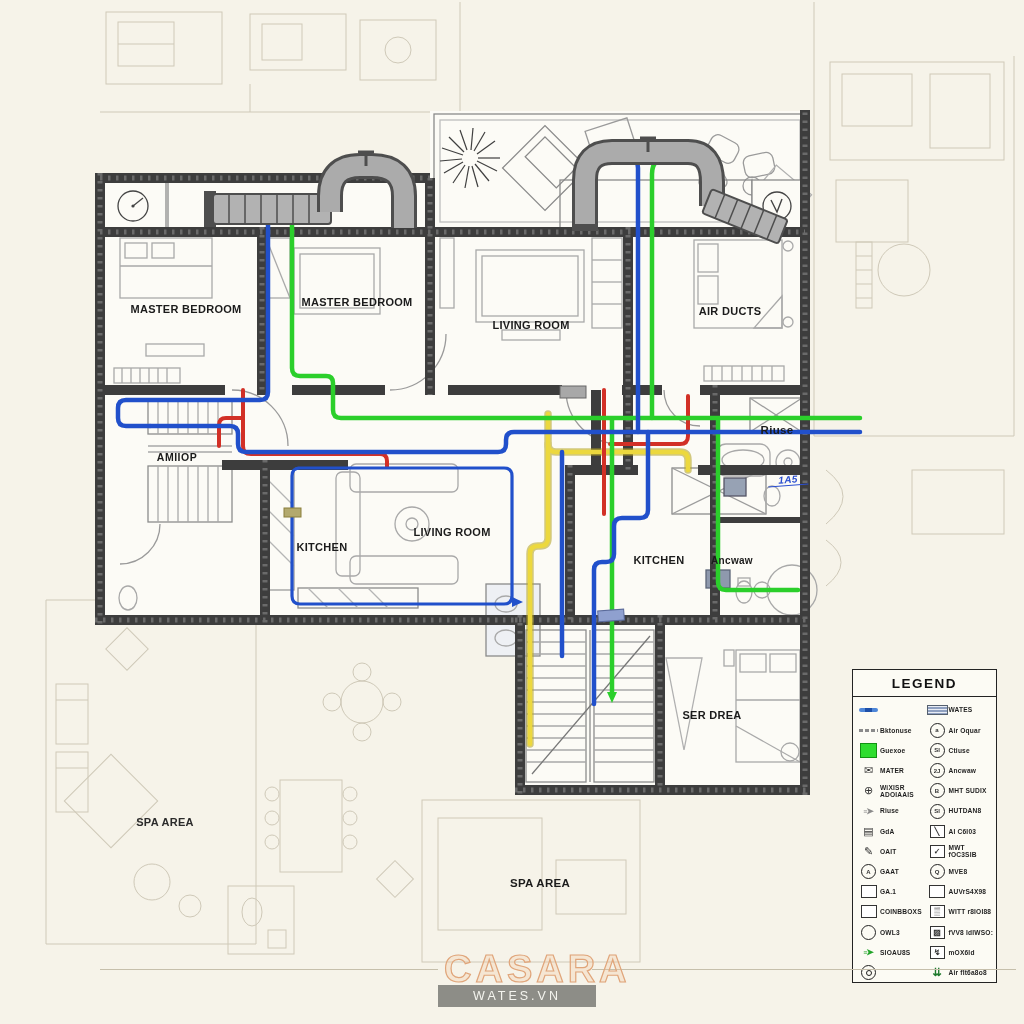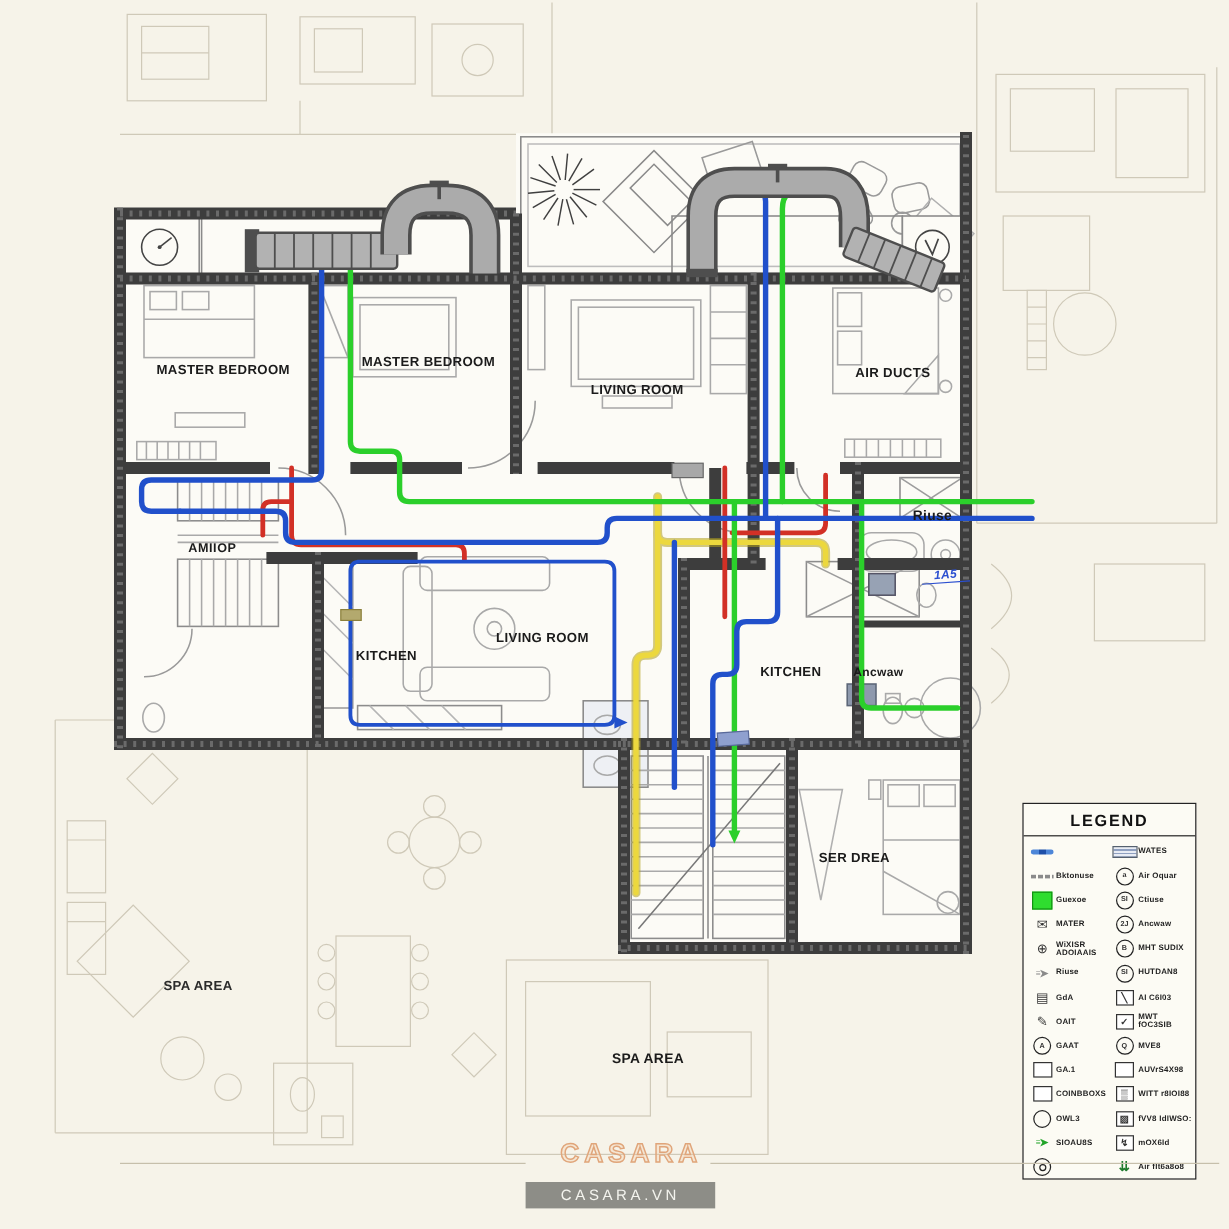--- a/index.html
+++ b/index.html
@@ -5,21 +5,21 @@
   html,body{margin:0;padding:0;}
   body{width:1024px;height:1024px;position:relative;background:#f6f3e9;
        font-family:"Liberation Sans",sans-serif;overflow:hidden;}
   #plan-svg{position:absolute;left:0;top:0;width:1024px;height:1024px;}
 
   
   .lbl{position:absolute;font-weight:700;color:#1b1b1b;text-align:center;letter-spacing:.3px;}
   .lbl-master1{left:118px;top:303px;width:136px;font-size:11px;}
   .lbl-master2{left:289px;top:296px;width:136px;font-size:11px;}
   .lbl-livtop{left:471px;top:319px;width:120px;font-size:11px;}
-  .lbl-airducts{left:683px;top:305px;width:122px;font-size:11px;}
+  .lbl-airducts{left:669px;top:305px;width:122px;font-size:11px;}
   .lbl-amiiop{left:133px;top:451px;width:88px;font-size:10.5px;letter-spacing:.5px;}
   .lbl-kitchenl{left:269px;top:541px;width:106px;font-size:11px;}
   .lbl-livcenter{left:394px;top:526px;width:116px;font-size:11px;}
   .lbl-wioon{left:737px;top:424px;width:80px;font-size:11.5px;}
   .lbl-kitchenr{left:609px;top:554px;width:100px;font-size:11px;}
   .lbl-cbooter{left:694px;top:555px;width:76px;font-size:10px;font-weight:600;}
   .lbl-serdrea{left:659px;top:696px;width:106px;font-size:11px;margin-top:13px;}
   .lbl-spal{left:114px;top:816px;width:102px;font-size:11px;color:#2b2b2b;}
   .lbl-spac{left:486px;top:877px;width:108px;font-size:11.5px;}
   .lbl-tag1a5{left:768px;top:474px;width:40px;font-size:10px;color:#2b4fd0;
@@ -55,21 +55,21 @@
   .ic-core[data-icon="arrow-gray"]{color:#8a8a8a;font-size:9px;font-weight:700;}
   .ic-core[data-icon="arrow-gray"]::before{content:"≡";font-size:7px;margin-right:-1px;}
   .ic-core[data-icon="arrow-green"]{color:#21a428;font-size:9px;font-weight:700;}
   .ic-core[data-icon="arrow-green"]::before{content:"≡";font-size:7px;margin-right:-1px;}
 
   
   .wm-line{position:absolute;top:969px;height:1px;background:#c6bfab;}
   .wm-line.left{left:100px;width:338px;}
   .wm-line.right{left:592px;width:424px;}
   #wm-brand{position:absolute;left:444px;top:948px;width:164px;text-align:center;
-      font-size:22px;font-weight:700;letter-spacing:4px;color:rgba(244,198,156,.28);
+      font-size:38px;font-weight:700;letter-spacing:4px;color:rgba(244,198,156,.28);
       -webkit-text-stroke:1.2px #e0a57a;}
   #wm-site{position:absolute;left:438px;top:985px;width:158px;height:22px;background:#8d8d87;
       color:#f4f4ee;display:flex;align-items:center;justify-content:center;
       font-size:12.5px;letter-spacing:3px;font-weight:400;}
 </style>
 </head>
 <body>
 
 <svg id="plan-svg" viewBox="0 0 1024 1024">
 
@@ -573,13 +573,13 @@
           </span>
           <span class="lg-lb">Air fIt6a8o8</span>
         </div>
       </div>
   </div>
 </div>
 
 <div class="wm-line left"></div>
 <div class="wm-line right"></div>
 <div id="wm-brand">CASARA</div>
-<div id="wm-site">CASARA.VN</div>
+<div id="wm-site">WATES.VN</div>
 
 </body></html>

